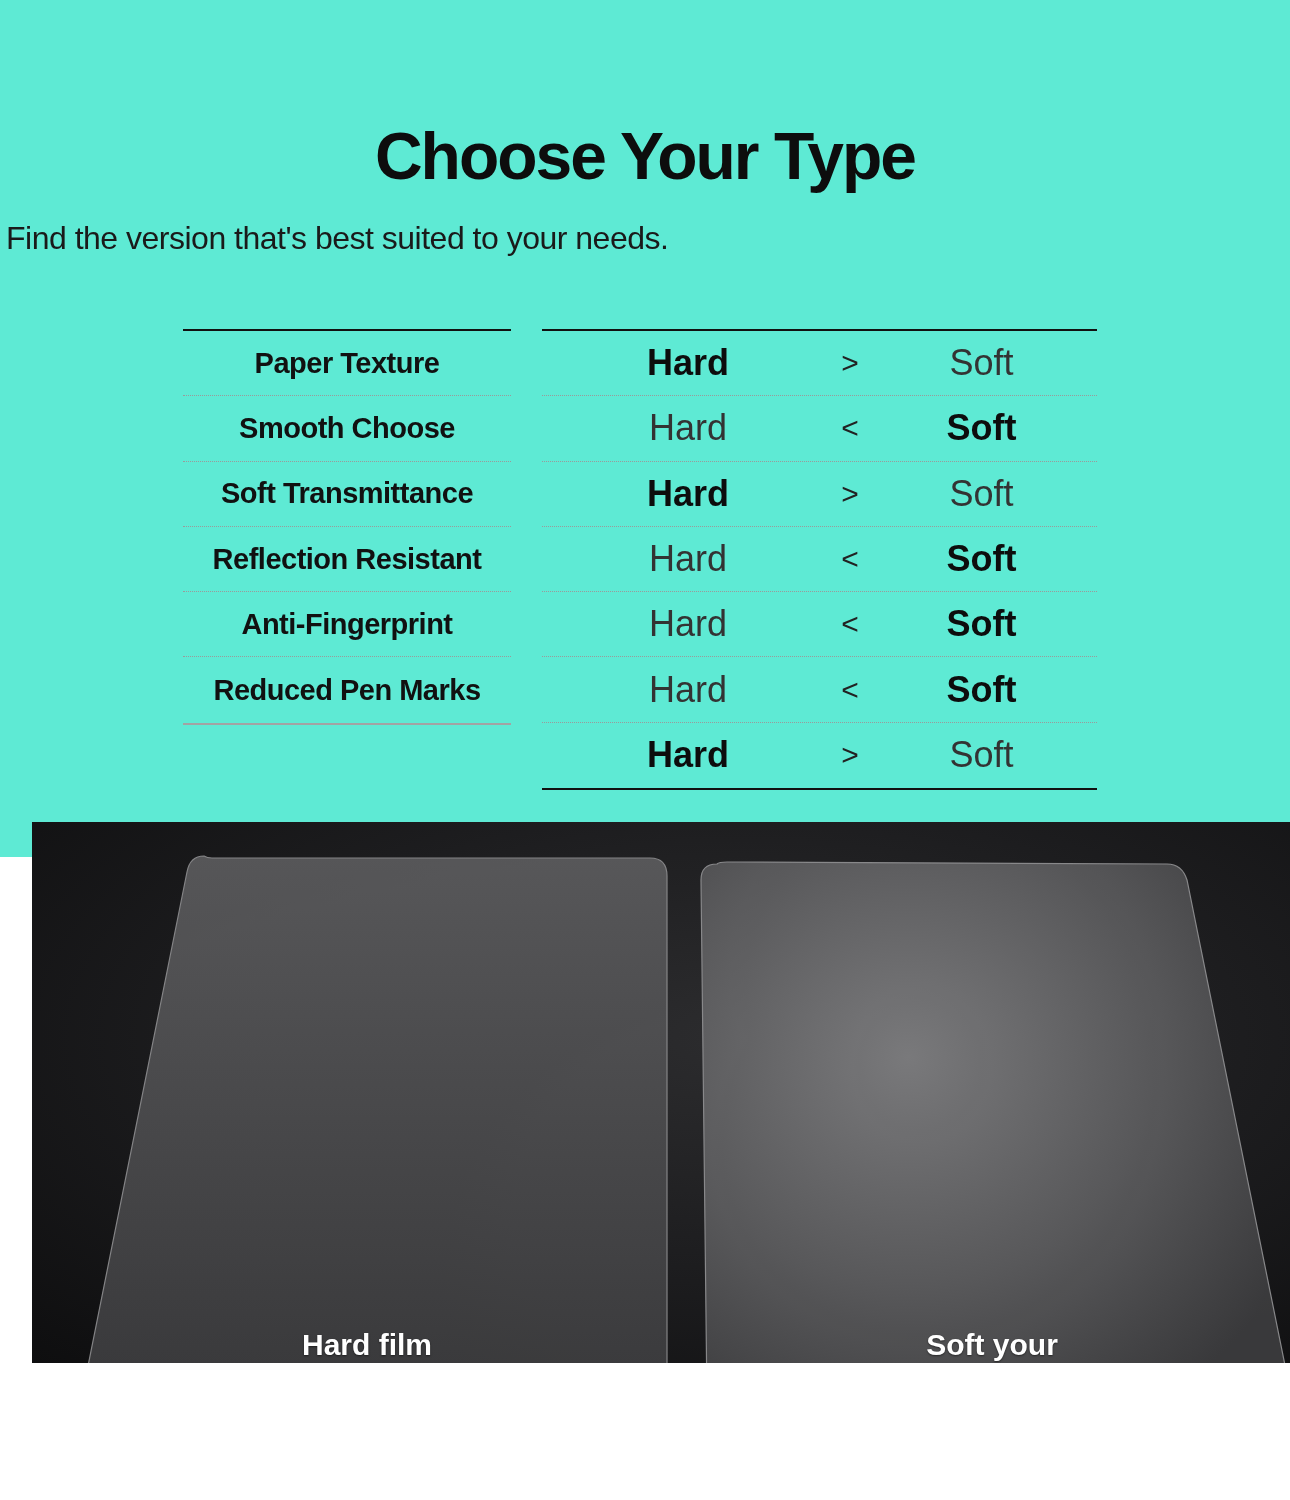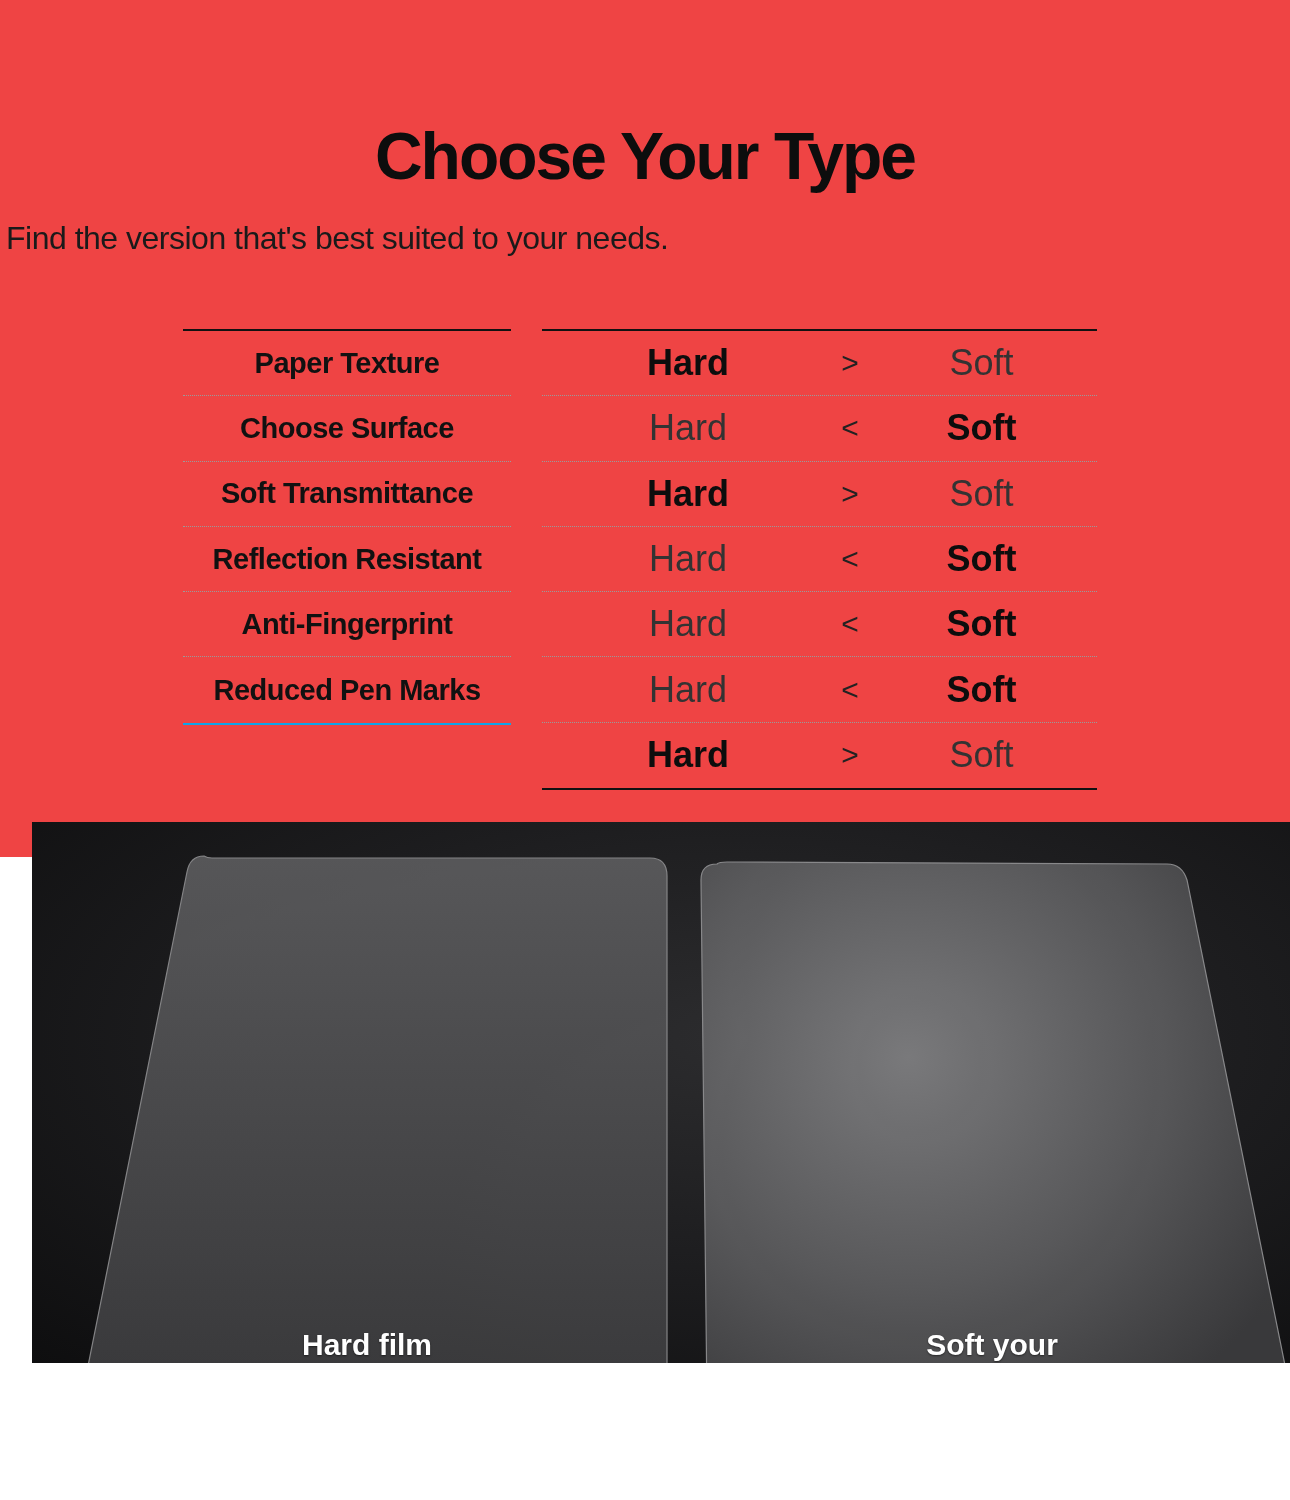--- a/index.html
+++ b/index.html
@@ -1,20 +1,20 @@
 <!DOCTYPE html>
 <html><head>
 <meta charset="utf-8">
 <style>
   html, body { margin: 0; padding: 0; }
   body { width: 1290px; height: 1500px; background: #ffffff; font-family: "Liberation Sans", sans-serif; overflow: hidden; position: relative; }
-  .top { position: absolute; left: 0; top: 0; width: 1290px; height: 857px; background: #ef4444; }
+  .top { position: absolute; left: 0; top: 0; width: 1290px; height: 857px; background: #5eead4; }
   .title { position: absolute; left: 0; top: 118px; width: 1290px; text-align: center; font-size: 66px; font-weight: bold; color: #0d0d0d; letter-spacing: -2px; }
   .subtitle { position: absolute; left: 6px; top: 220px; width: 1290px; text-align: left; font-size: 32px; color: #1a1a1a; letter-spacing: -0.5px; }
-  .table-left { position: absolute; left: 183px; top: 329px; width: 328px; border-top: 2px solid #111; border-bottom: 2px solid #0ea5e9; }
+  .table-left { position: absolute; left: 183px; top: 329px; width: 328px; border-top: 2px solid #111; border-bottom: 2px solid #a3a3a3; }
   .table-right { position: absolute; left: 542px; top: 329px; width: 555px; border-top: 2px solid #111; border-bottom: 2px solid #111; }
   .row { height: 65.3px; display: flex; align-items: center; border-bottom: 1px dotted #9a9a9a; box-sizing: border-box; }
   .row:last-child { border-bottom: none; }
   .feature { width: 100%; text-align: center; font-size: 29px; font-weight: bold; color: #111; letter-spacing: -0.5px; }
   .cell { text-align: center; font-size: 36px; color: #222; }
   .c-hard { width: 292px; }
   .c-op { width: 32px; font-size: 30px; }
   .c-soft { width: 231px; }
   .bold { font-weight: bold; color: #0d0d0d; }
   .light { font-weight: normal; color: #333; }
@@ -29,21 +29,21 @@
 
 <div class="top">
   <div class="title">Choose Your Type</div>
   <div class="subtitle">Find the version that's best suited to your needs.</div>
 
   <div class="table-left">
     <div class="row">
         <div class="feature">Paper Texture</div>
       </div>
     <div class="row">
-        <div class="feature">Choose Surface</div>
+        <div class="feature">Smooth Choose</div>
       </div>
     <div class="row">
         <div class="feature">Soft Transmittance</div>
       </div>
     <div class="row">
         <div class="feature">Reflection Resistant</div>
       </div>
     <div class="row">
         <div class="feature">Anti-Fingerprint</div>
       </div>

